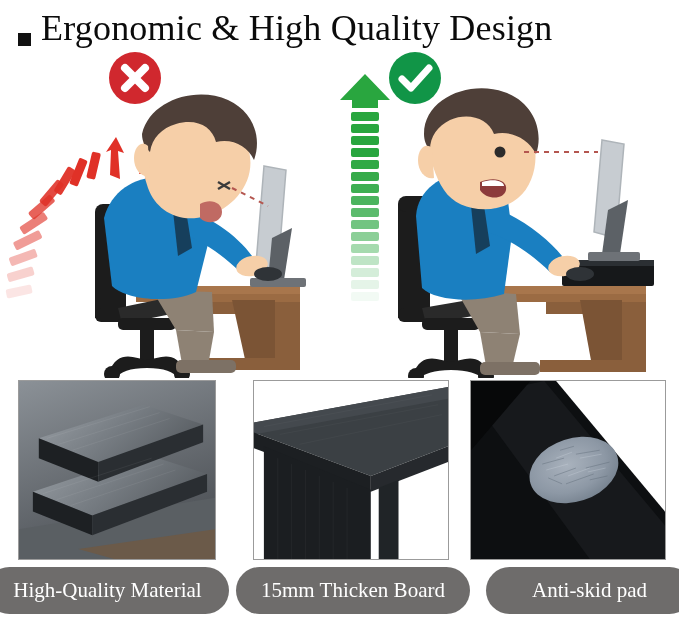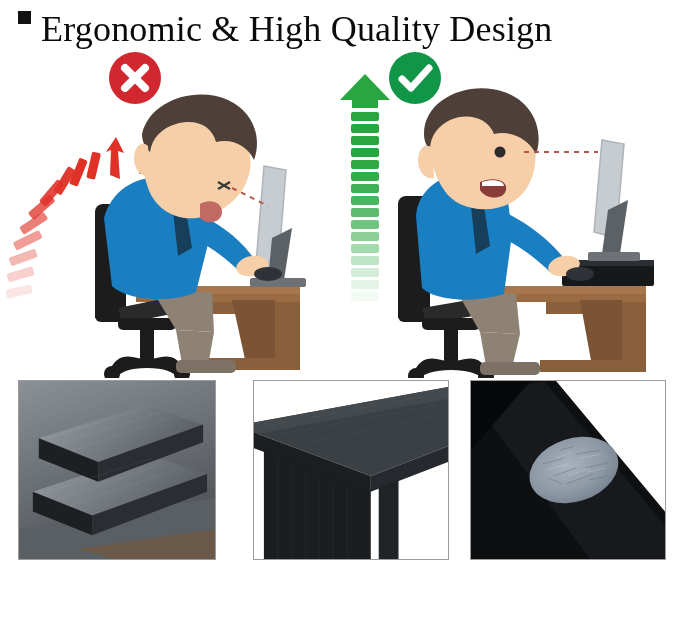--- a/index.html
+++ b/index.html
@@ -2,22 +2,22 @@
 <html><head>
 <meta charset="utf-8">
 <style>
   html,body{margin:0;padding:0;background:#ffffff;}
   body{width:679px;height:630px;overflow:hidden;
        font-family:"Liberation Serif","DejaVu Serif",serif;}
 
   #page{position:relative;width:679px;height:630px;background:#fff;}
 
   
-  .title-row{position:absolute;left:0;top:11px;width:679px;height:46px;
-             display:flex;align-items:flex-start;}
+  .title-row{position:absolute;left:0;top:0;width:679px;height:46px;
+             display:flex;align-items:flex-end;}
   .title-bullet{width:13px;height:13px;background:#111;margin-left:18px;
                 margin-right:10px;flex:none;}
   .title-text{font-size:36px;color:#0b0b0b;line-height:1;
               letter-spacing:.2px;white-space:nowrap;}
 
   
   .panels{position:absolute;left:0;top:42px;width:679px;height:336px;}
   .panel{position:absolute;top:0;width:339px;height:336px;}
   .panel-left{left:0;}
   .panel-right{left:340px;}
@@ -398,14 +398,25 @@
           <path d="M76 90 L98 84"></path>
             <path d="M98 96 L120 88"></path>
             <path d="M110 78 L132 74"></path>
           <path d="M86 78 L102 72"></path>
             <path d="M118 92 L136 88"></path>
         </g>
       </svg>
     </div>
   </div>
 
+  <div class="captions">
+    <div class="pill pill-1">
+      <span>High-Quality Material</span>
+    </div>
+    <div class="pill pill-2">
+      <span>15mm Thicken Board</span>
+    </div>
+    <div class="pill pill-3">
+      <span>Anti-skid pad</span>
+    </div>
+  </div>
 
 </div>
 
 </body></html>

